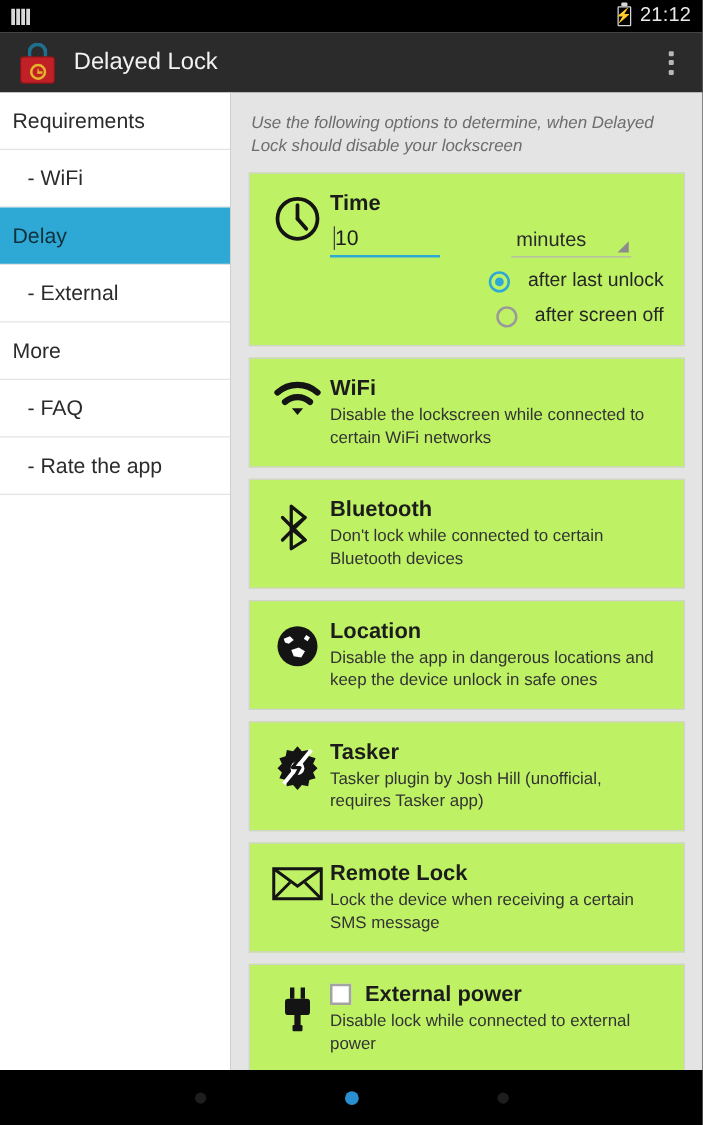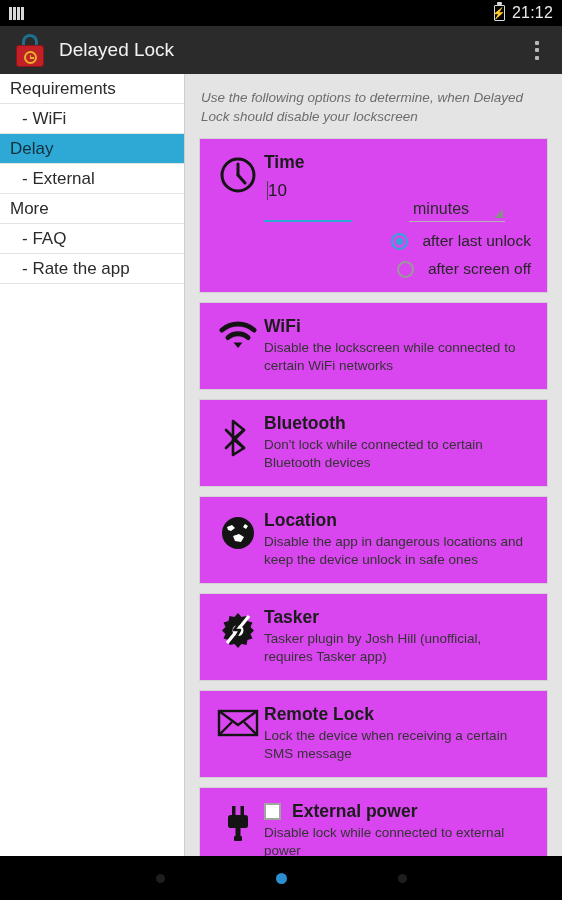--- a/index.html
+++ b/index.html
@@ -61,46 +61,46 @@
   .overflow{ width:30px; height:40px; display:flex; flex-direction:column;
     align-items:center; justify-content:center; gap:3.5px; cursor:pointer; }
   .overflow i{ width:4px; height:4px; background:#b8b8b8; border-radius:1px; display:block; }
 
   
   .content{ display:flex; height:782px; }
 
   
   .sidebar{ width:185px; background:#fff; border-right:1px solid #cfcfcf; flex:0 0 185px; }
   .nav-item{
-    height:30px; display:flex; align-items:center; padding:0 0 0 10px;
+    height:46px; display:flex; align-items:center; padding:0 0 0 10px;
     border-bottom:1px solid #e3e3e3; font-size:17px; color:#2b2b2b; cursor:pointer;
   }
   .nav-item.sub{ padding-left:22px; }
   .nav-item.active{ background:#2ea8d5; color:#10303c; }
 
   
   .main{ flex:1; background:#e4e4e4; padding:0 14px; overflow:hidden; }
   .intro{
     font-size:13.5px; font-style:italic; color:#6d6d6d; line-height:1.42;
     padding:14px 2px 12px 2px;
   }
   .card{
-    background:#d946ef; border:1px solid #d2d2d2; margin-bottom:9px;
+    background:#bef264; border:1px solid #d2d2d2; margin-bottom:9px;
     display:flex; padding:13px 12px 14px 12px; cursor:pointer;
   }
   .card .ico{ width:52px; flex:0 0 52px; display:flex; align-items:flex-start;
     justify-content:center; padding-top:4px; }
   .card .txt{ flex:1; padding-right:4px; }
   .card-title{ font-size:17.5px; font-weight:bold; color:#1c1c1c; line-height:1.2; }
   .card-desc{ font-size:13.5px; color:#333; line-height:1.33; margin-top:2px; }
 
   
   .time-row{ display:flex; align-items:flex-end; gap:14px; margin-top:6px; }
   .num-field{
-    width:88px; font-size:17px; color:#1b1b1b; padding:2px 0 19px 4px;
+    width:88px; font-size:17px; color:#1b1b1b; padding:2px 0 3px 4px;
     border:none; border-bottom:2px solid #2ea8d5; background:transparent;
     position:relative; outline:none; font-family:"Liberation Sans", sans-serif;
   }
   .num-wrap{ position:relative; }
   .num-wrap::before{
     content:""; position:absolute; left:3px; top:2px; width:1px; height:19px; background:#444;
   }
   .spinner{
     position:relative; min-width:96px; border-bottom:1px solid #b4b4b4;
     padding:2px 22px 3px 4px; font-size:16px; color:#2b2b2b;margin-left:43px;

